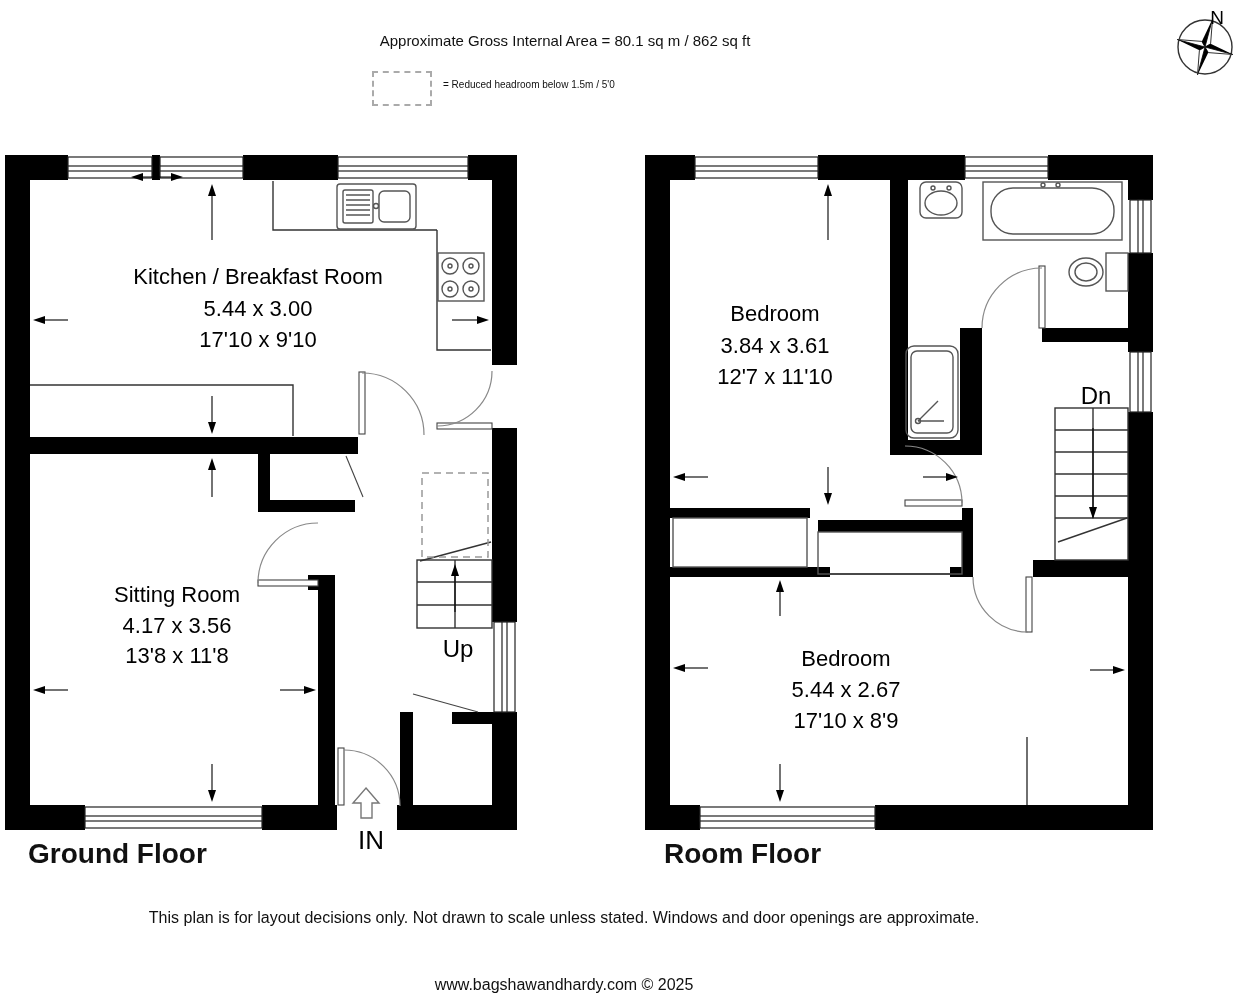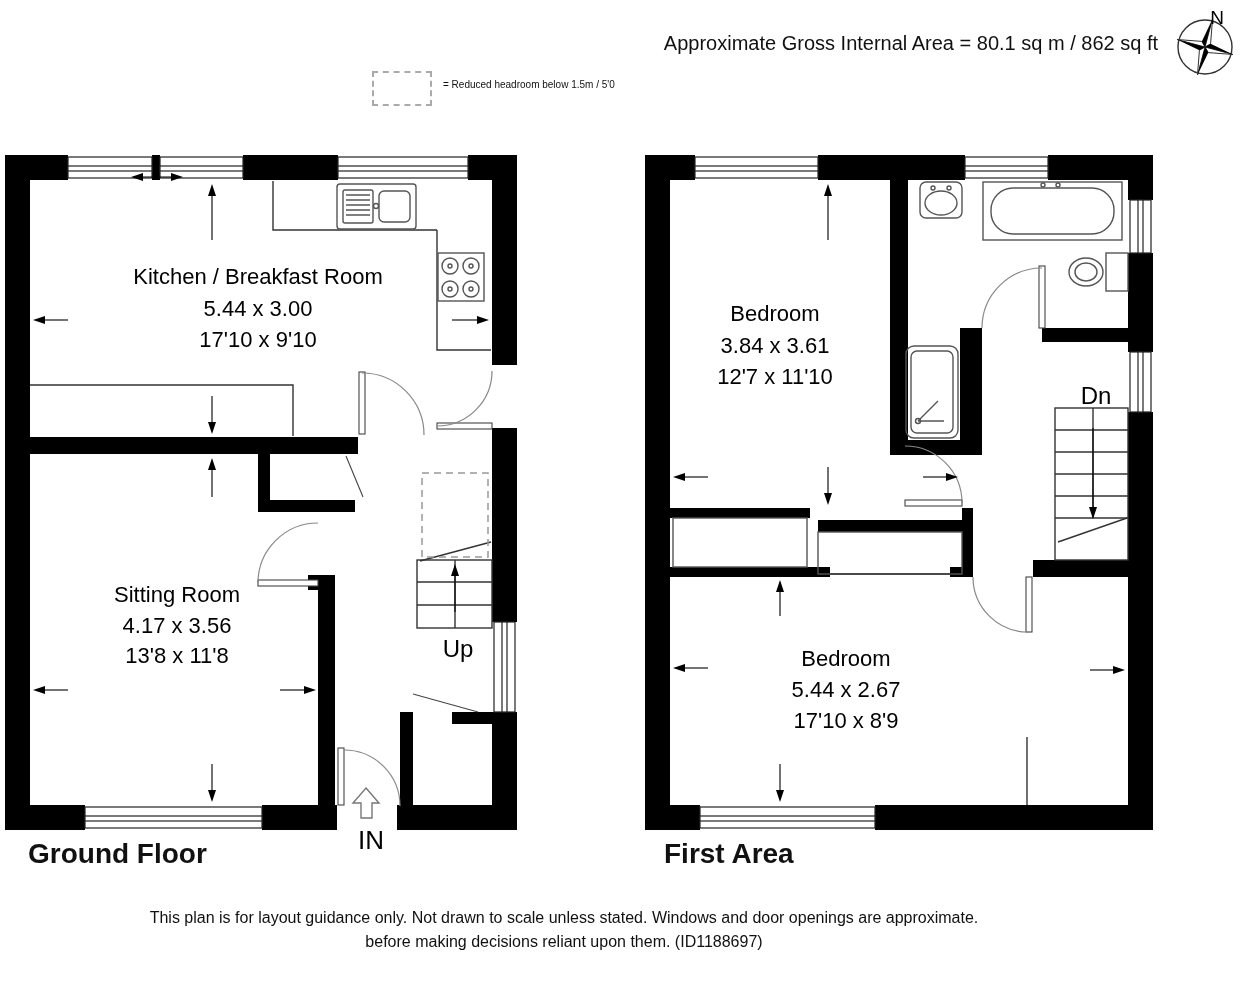--- a/index.html
+++ b/index.html
@@ -1,18 +1,18 @@
 <!DOCTYPE html>
 <html><head>
 <meta charset="utf-8">
 <style>
   html,body{margin:0;padding:0;background:#fff;}
   .page{position:relative;width:1240px;height:1000px;background:#fff;overflow:hidden;
         font-family:"Liberation Sans", sans-serif;color:#111;}
-  .hdr-area{position:absolute;top:32px;left:0;width:1130px;text-align:right;font-size:20px;padding-left:28px;}
+  .hdr-area{position:absolute;top:32px;left:0;width:1130px;text-align:center;font-size:15px;}
   .legend-box{position:absolute;left:372px;top:71px;width:56px;height:31px;border:2px dashed #aaa;}
   .legend-text{position:absolute;left:443px;top:79px;font-size:10px;}
   .floor-title{position:absolute;top:838px;font-size:28px;font-weight:bold;letter-spacing:0px;margin-left:26px;}
   .gf-title{left:2px;} .ff-title{left:638px;}
   .footer{position:absolute;top:906px;left:0;width:1128px;text-align:center;font-size:16px;line-height:23.5px;}
   .website{position:absolute;top:976px;left:0;width:1128px;text-align:center;font-size:16px;}
   svg text{font-family:"Liberation Sans", sans-serif;fill:#000;}
   .room-name,.room-dim{font-size:22px;}
   .stair-label{font-size:24px;}
   .in-label{font-size:26px;}
@@ -272,19 +272,19 @@
       <text class="room-dim" x="775" y="353" text-anchor="middle">3.84 x 3.61</text>
       <text class="room-dim" x="775" y="384" text-anchor="middle">12'7 x 11'10</text>
       <text class="room-name" x="846" y="666" text-anchor="middle">Bedroom</text>
       <text class="room-dim" x="846" y="697" text-anchor="middle">5.44 x 2.67</text>
       <text class="room-dim" x="846" y="728" text-anchor="middle">17'10 x 8'9</text>
       <text class="stair-label" x="1096" y="404" text-anchor="middle">Dn</text>
     </g>
   </svg>
 
   <div class="floor-title gf-title">Ground Floor</div>
-  <div class="floor-title ff-title">First Area</div>
+  <div class="floor-title ff-title">Room Floor</div>
 
   <div class="footer">
-    <div>This plan is for layout guidance only. Not drawn to scale unless stated. Windows and door openings are approximate.</div>
-    <div>before making decisions reliant upon them. (ID1188697)</div>
+    <div>This plan is for layout decisions only. Not drawn to scale unless stated. Windows and door openings are approximate.</div>
   </div>
+  <div class="website">www.bagshawandhardy.com © 2025</div>
 </div>
 
 </body></html>

